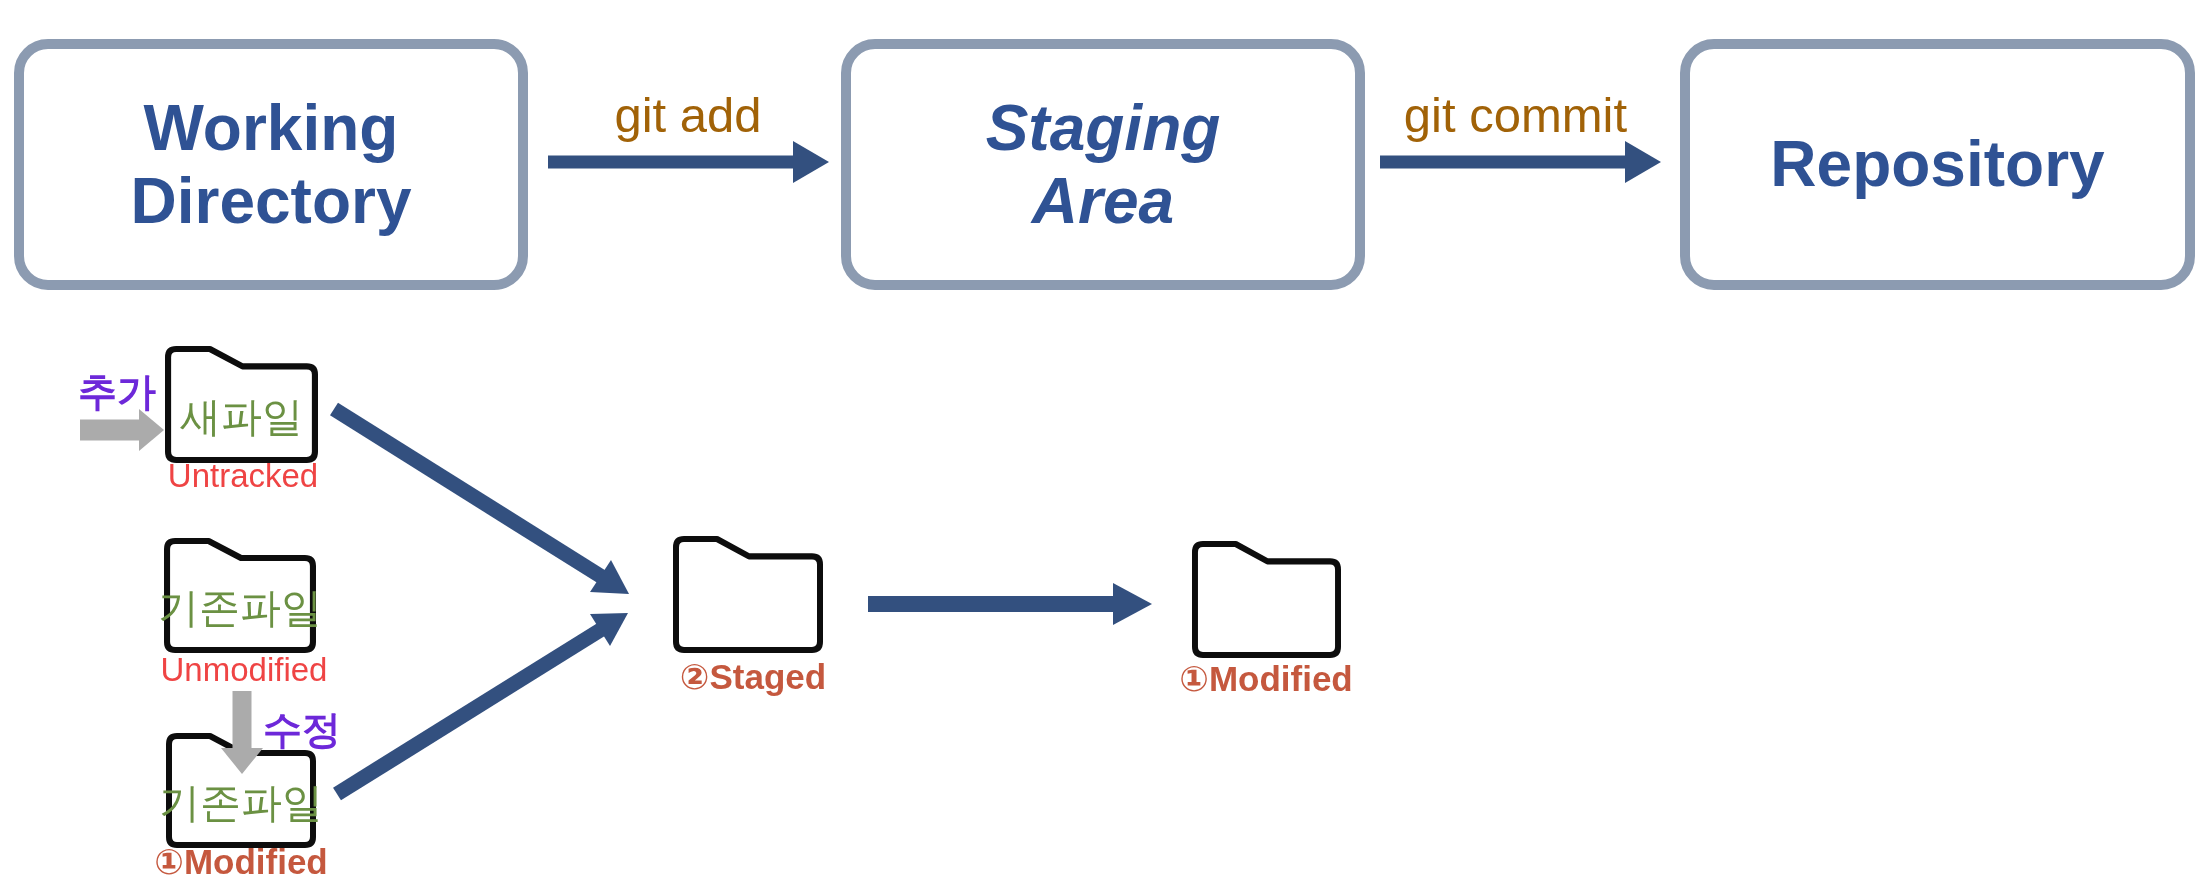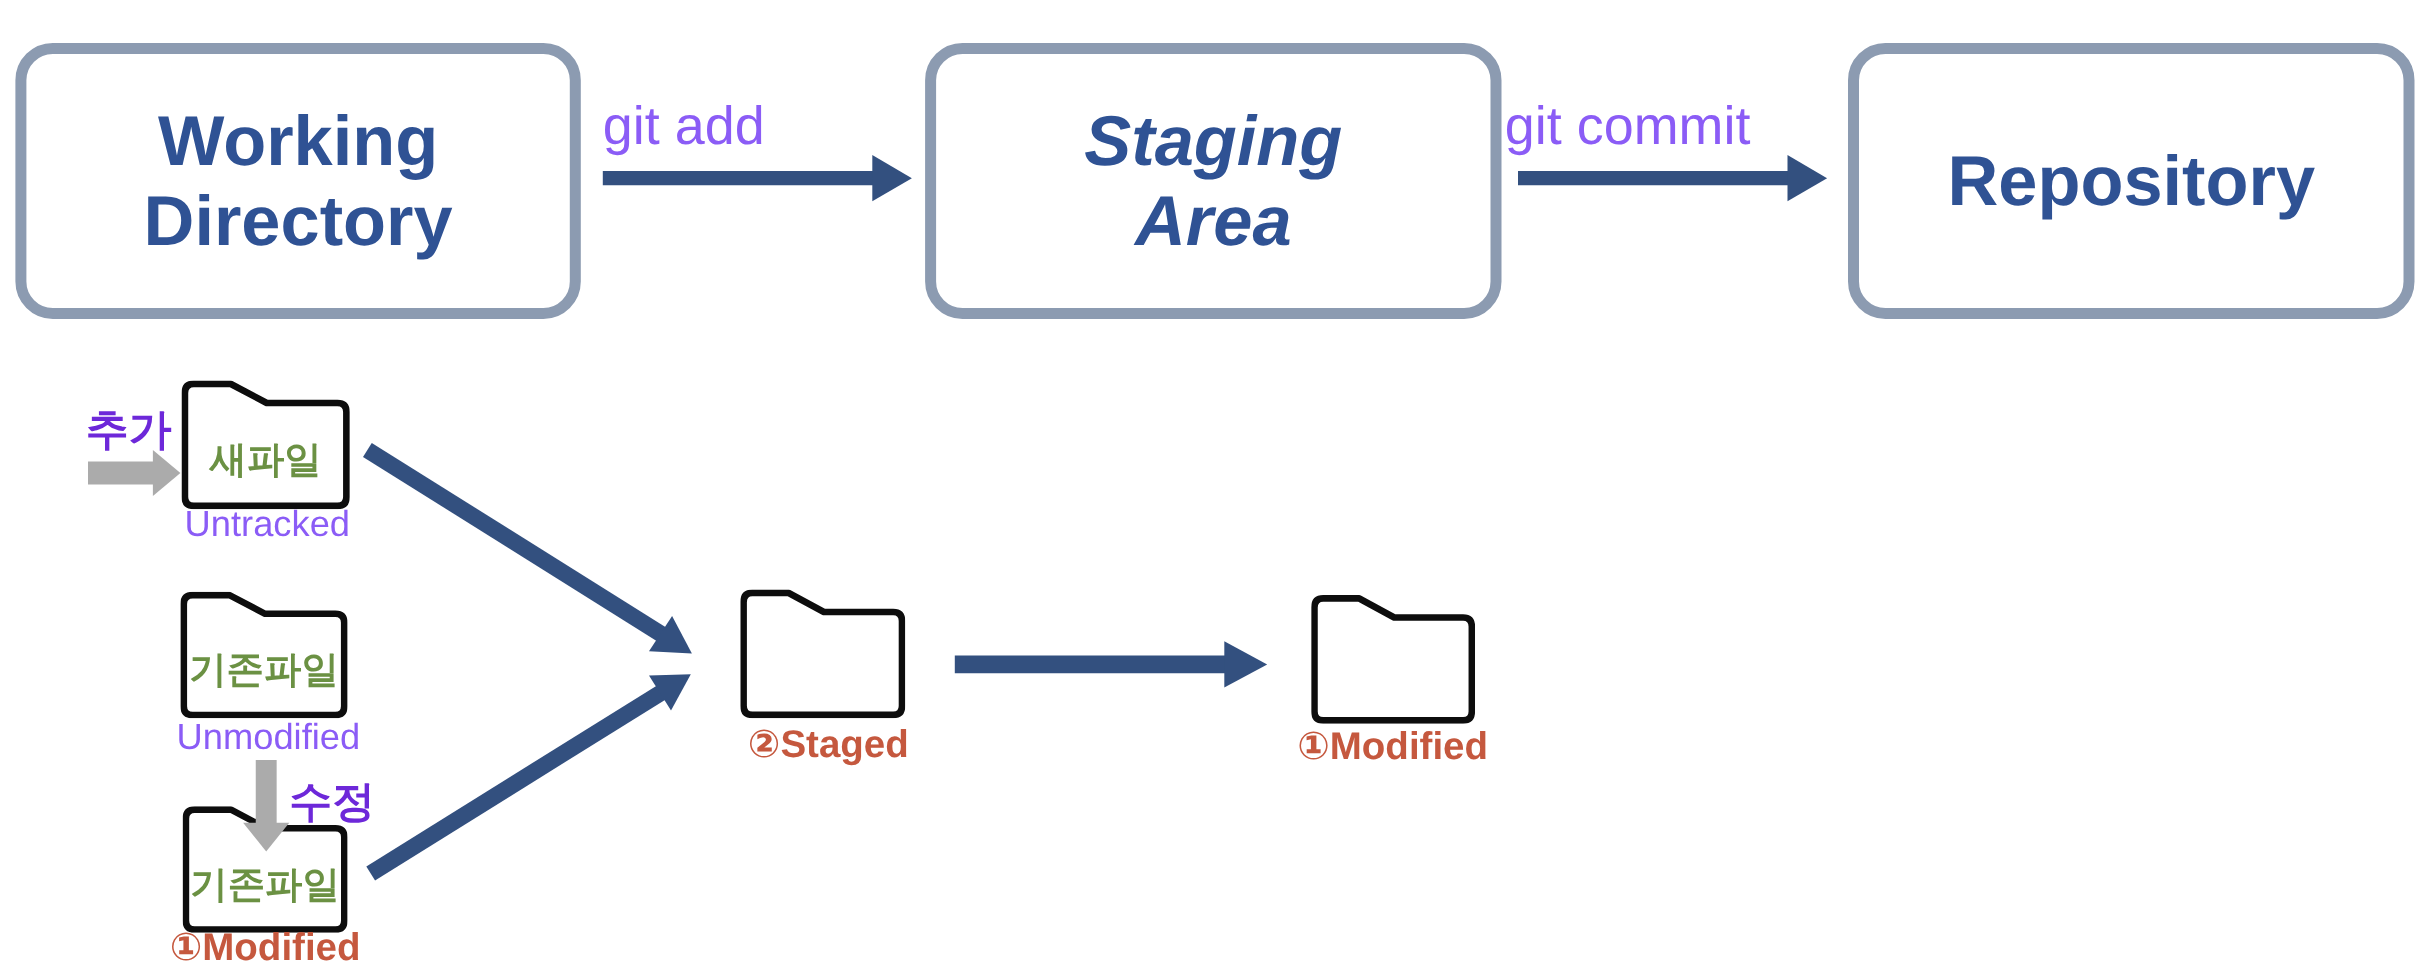--- a/index.html
+++ b/index.html
@@ -16,43 +16,43 @@
   .flow-box .box-title{
     color:#2F5294;font-size:64px;font-weight:bold;line-height:1.13;
     text-align:center;white-space:pre-line;letter-spacing:0px;
   }
   #box-wd{left:14px;top:39px;width:514px;height:251px;}
   #box-sa{left:841px;top:39px;width:524px;height:251px;font-style:italic;}
   #box-repo{left:1680px;top:39px;width:515px;height:251px;}
 
   
   .cmd-label{
-    position:absolute;color:#8b5cf6;font-size:49px;font-weight:500;
-    text-align:left;line-height:1.05;
+    position:absolute;color:#a16207;font-size:49px;font-weight:500;
+    text-align:center;line-height:1.05;
   }
   #cmd-add{left:548px;top:90px;width:280px;}
   #cmd-commit{left:1368px;top:90px;width:295px;}
 
   
   .folder{position:absolute;}
   .folder svg{position:absolute;left:0;top:0;width:100%;height:100%;}
   .folder .file-name{
     position:absolute;left:0;right:0;top:0;bottom:0;
     display:flex;align-items:center;justify-content:center;
     padding-top:26px;box-sizing:border-box;
-    color:#6B9143;font-size:34px;font-weight:bold;white-space:nowrap;
+    color:#6B9143;font-size:41px;font-weight:normal;white-space:nowrap;
   }
   #folder-untracked{left:165px;top:346px;width:153px;height:117px;}
   #folder-unmodified{left:164px;top:538px;width:152px;height:115px;}
   #folder-modified{left:166px;top:733px;width:150px;height:115px;}
   #folder-staged{left:673px;top:536px;width:150px;height:117px;}
   #folder-committed{left:1192px;top:541px;width:149px;height:117px;}
 
   
-  .status-label{position:absolute;text-align:center;font-size:33px;color:#8b5cf6;line-height:1.0;}
+  .status-label{position:absolute;text-align:center;font-size:33px;color:#ef4444;line-height:1.0;}
   #status-untracked{left:148px;top:459px;width:190px;}
   #status-unmodified{left:149px;top:653px;width:190px;}
   .status-red{color:#C5583E;font-weight:bold;font-size:35px;}
   #status-modified{left:138px;top:844px;width:206px;}
   #status-staged{left:658px;top:659px;width:190px;}
   #status-committed{left:1151px;top:661px;width:230px;}
 
   
   .action-label{position:absolute;color:#6d28d9;font-size:39px;font-weight:bold;line-height:1.0;}
   #action-add{left:72px;top:372px;width:90px;text-align:center;}

